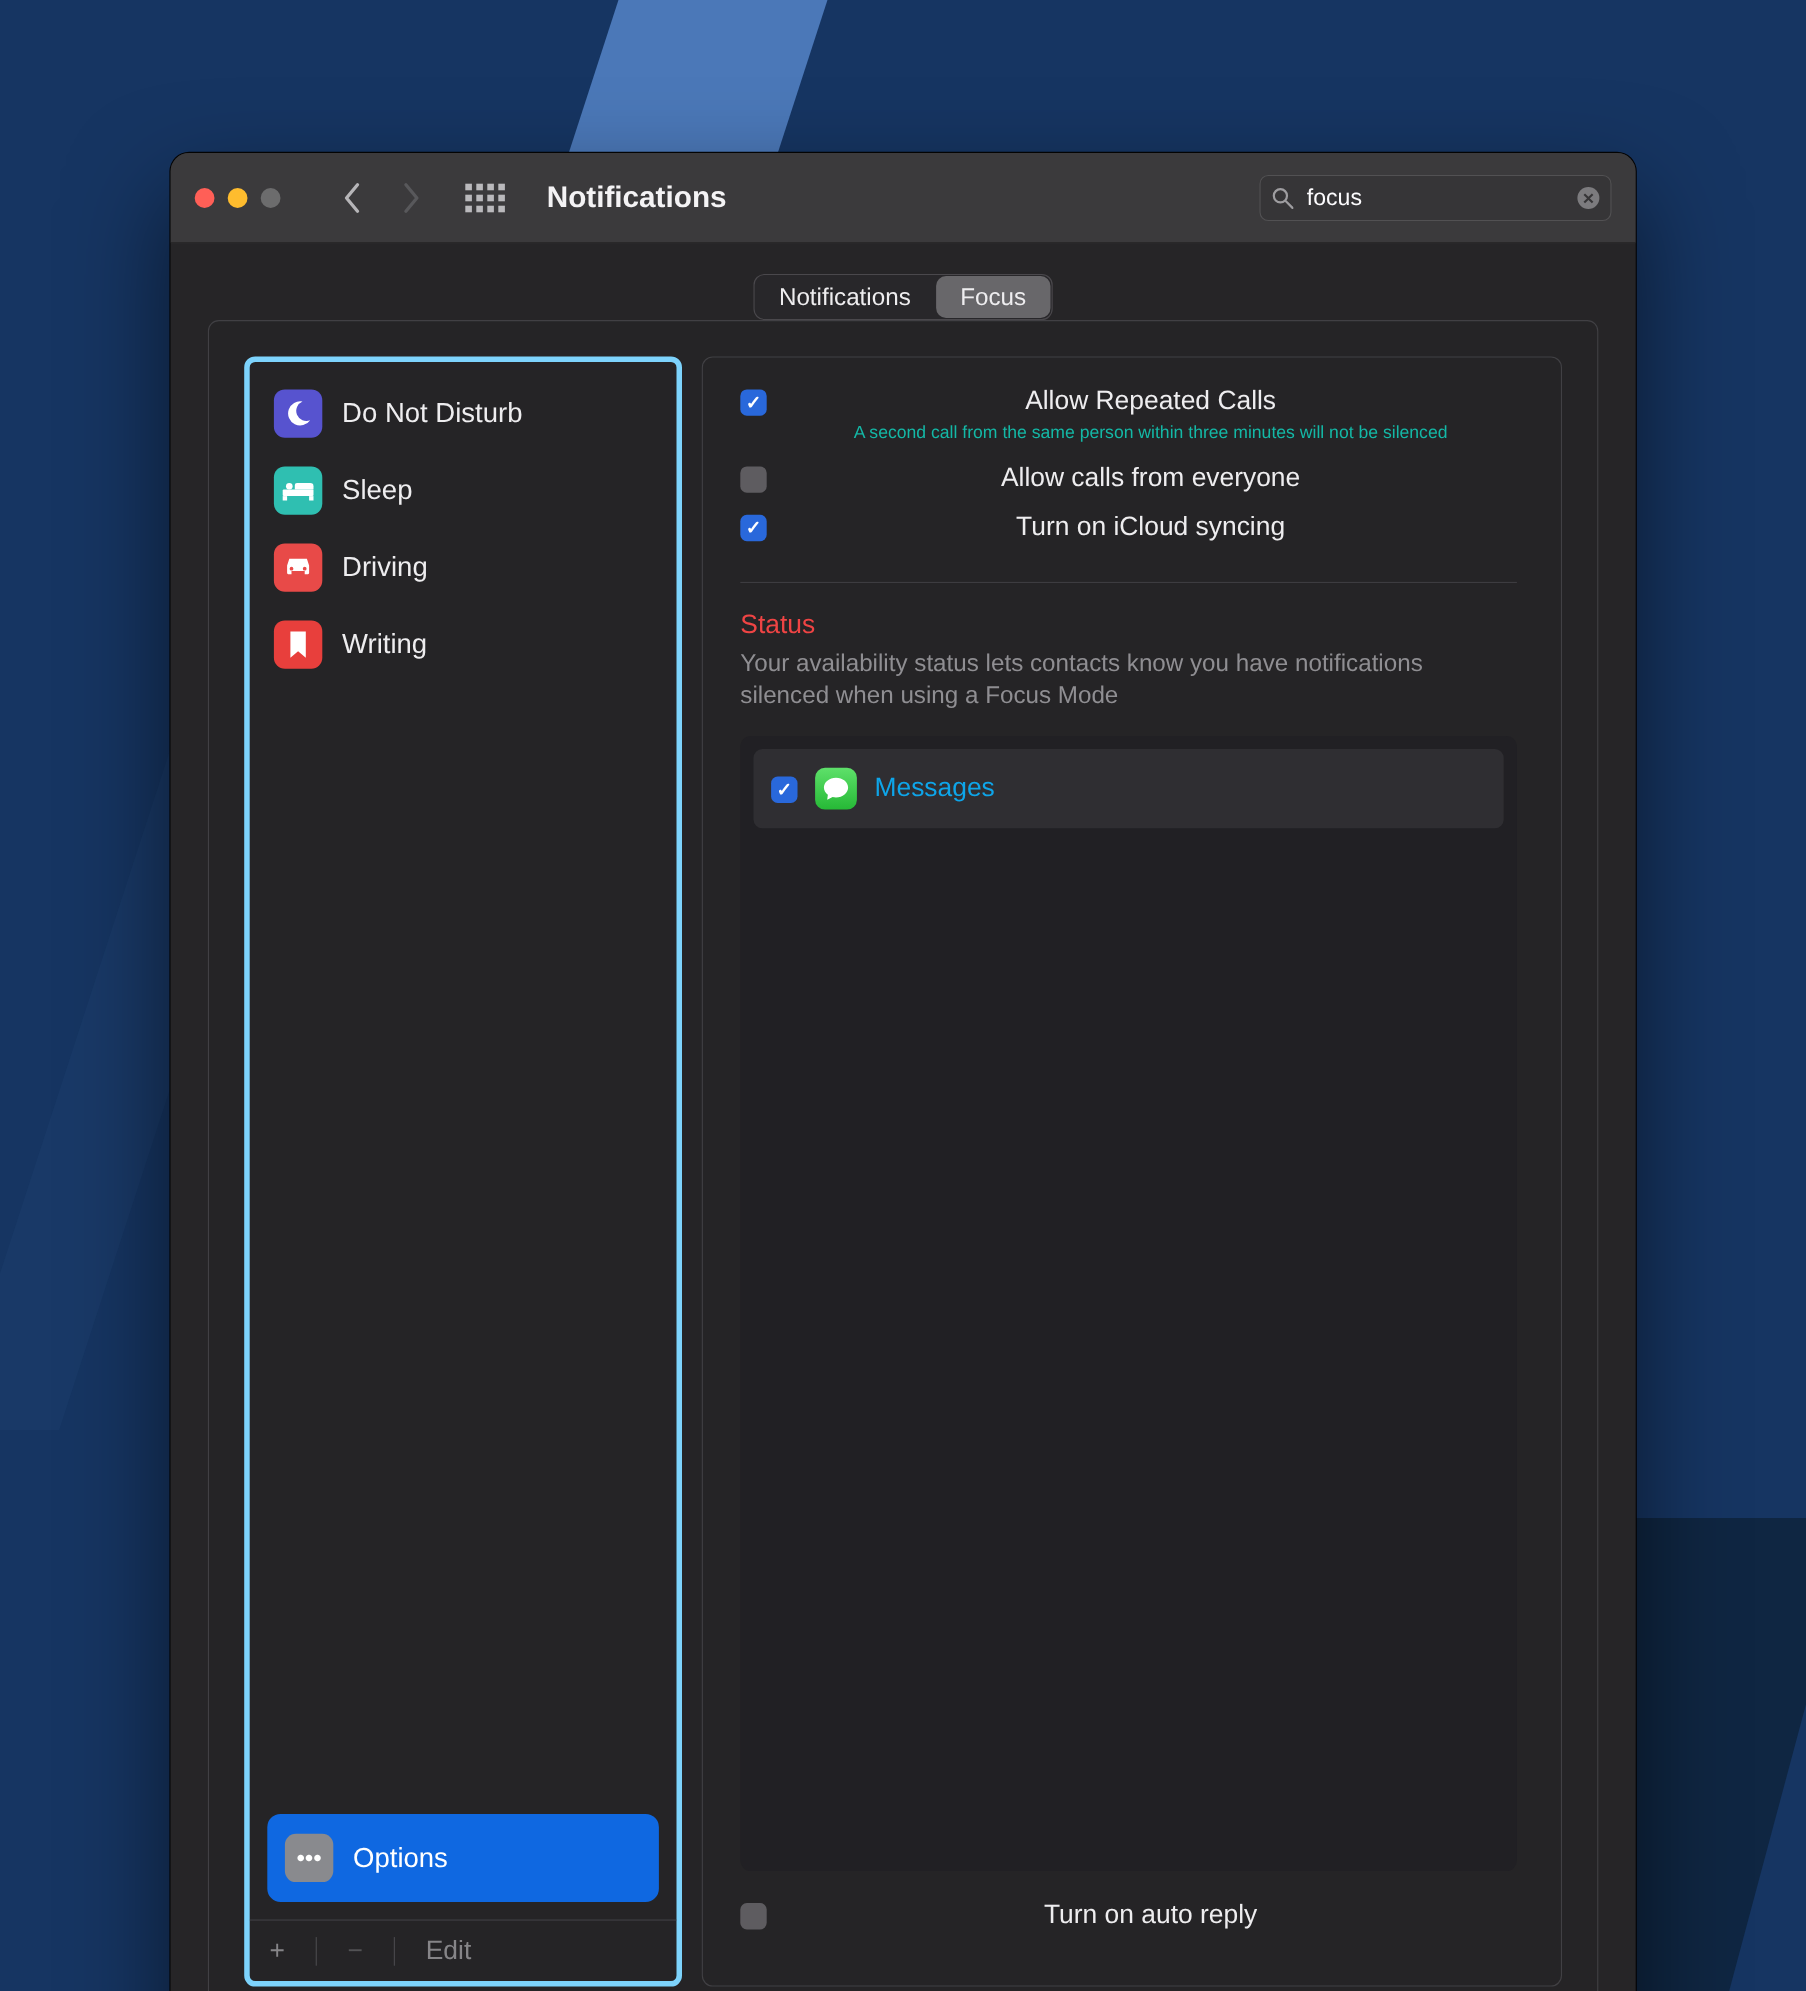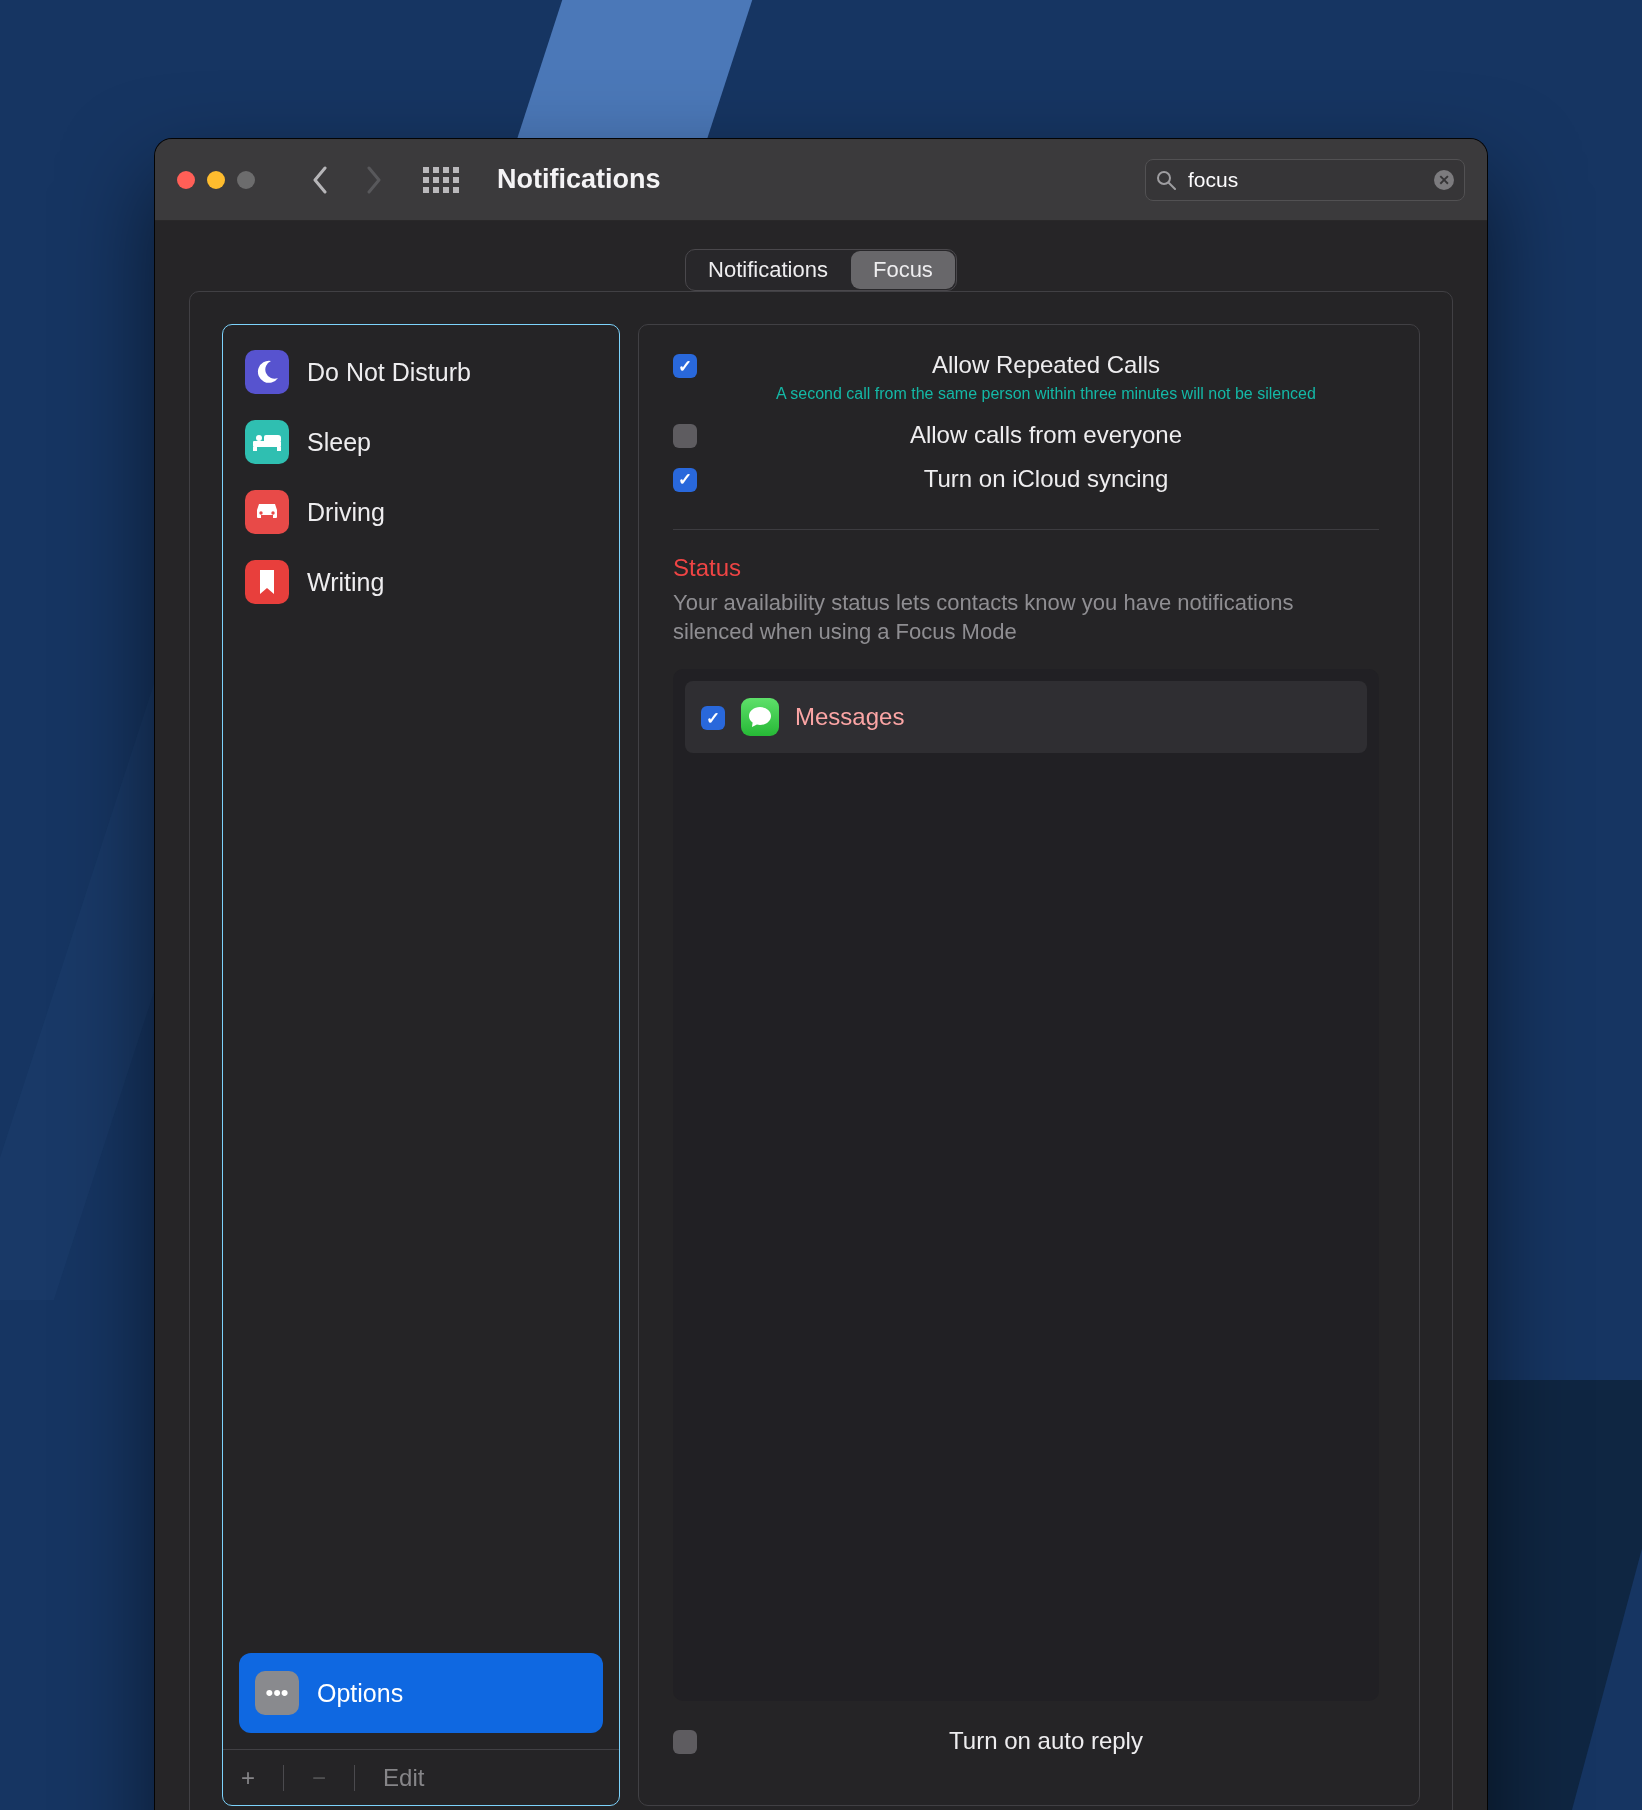--- a/index.html
+++ b/index.html
@@ -106,21 +106,21 @@
     border:1px solid #414044;
     border-radius:10px;
     background:#252426;
     display:flex;
     padding:32px;
     gap:18px;
   }
   
   .sidebar {
     width:398px;
-    border:1px solid #7dd3fc;
+    border:5px solid #7dd3fc;
     border-radius:10px;
     background:#252426;
     display:flex;
     flex-direction:column;
     overflow:hidden;
   }
   .mode-list { flex:1; padding:12px; }
   .mode {
     display:flex; align-items:center;
     gap:18px;
@@ -206,21 +206,21 @@
     border-radius:8px;
     height:72px;
     padding:0 16px;
   }
   .app-icon {
     width:38px; height:38px; border-radius:9px;
     background:linear-gradient(#5ee06a,#26b936);
     display:flex; align-items:center; justify-content:center;
     color:#fff; font-size:22px;
   }
-  .app-name { color:#fca5a5; font-size:24px; }
+  .app-name { color:#0ea5e9; font-size:24px; }
   .helpbtn {
     position:absolute; right:18px; bottom:18px;
     width:34px; height:34px; border-radius:50%;
     background:#4d4c4f; color:#d0d0d2;
     display:flex; align-items:center; justify-content:center;
     font-size:19px; font-weight:600;
   }
 
   
   svg { display:block; }

